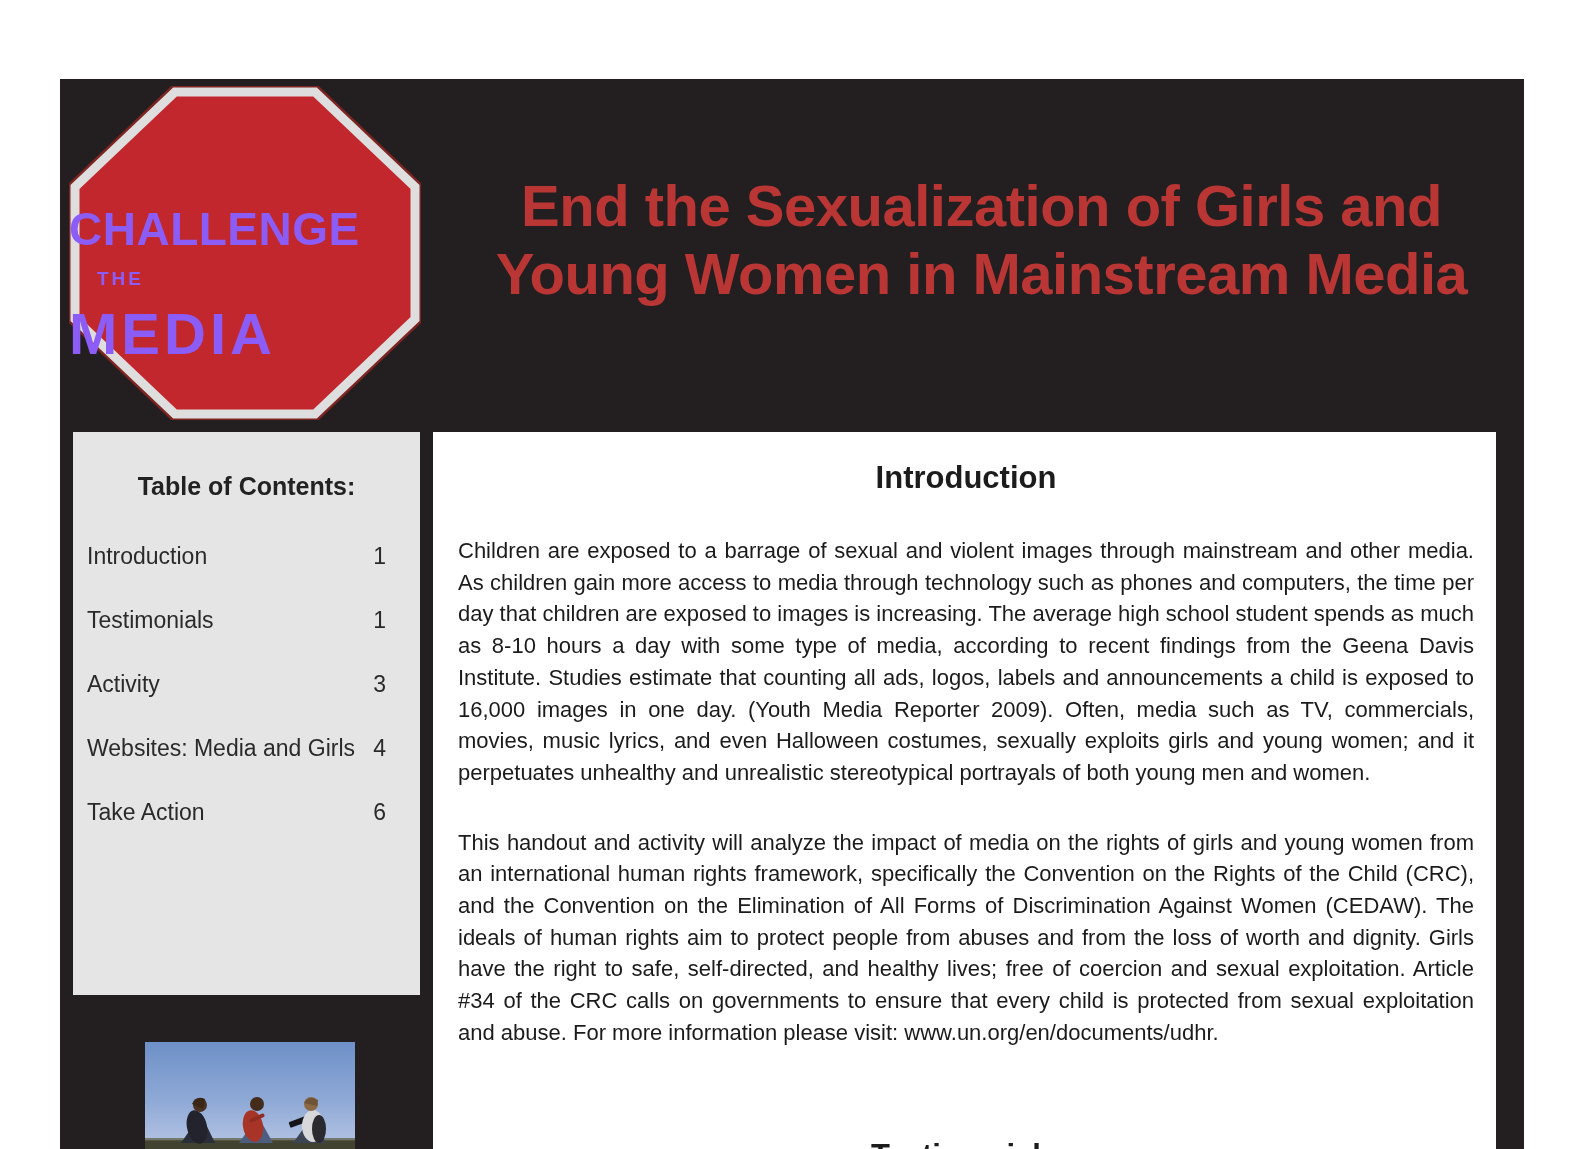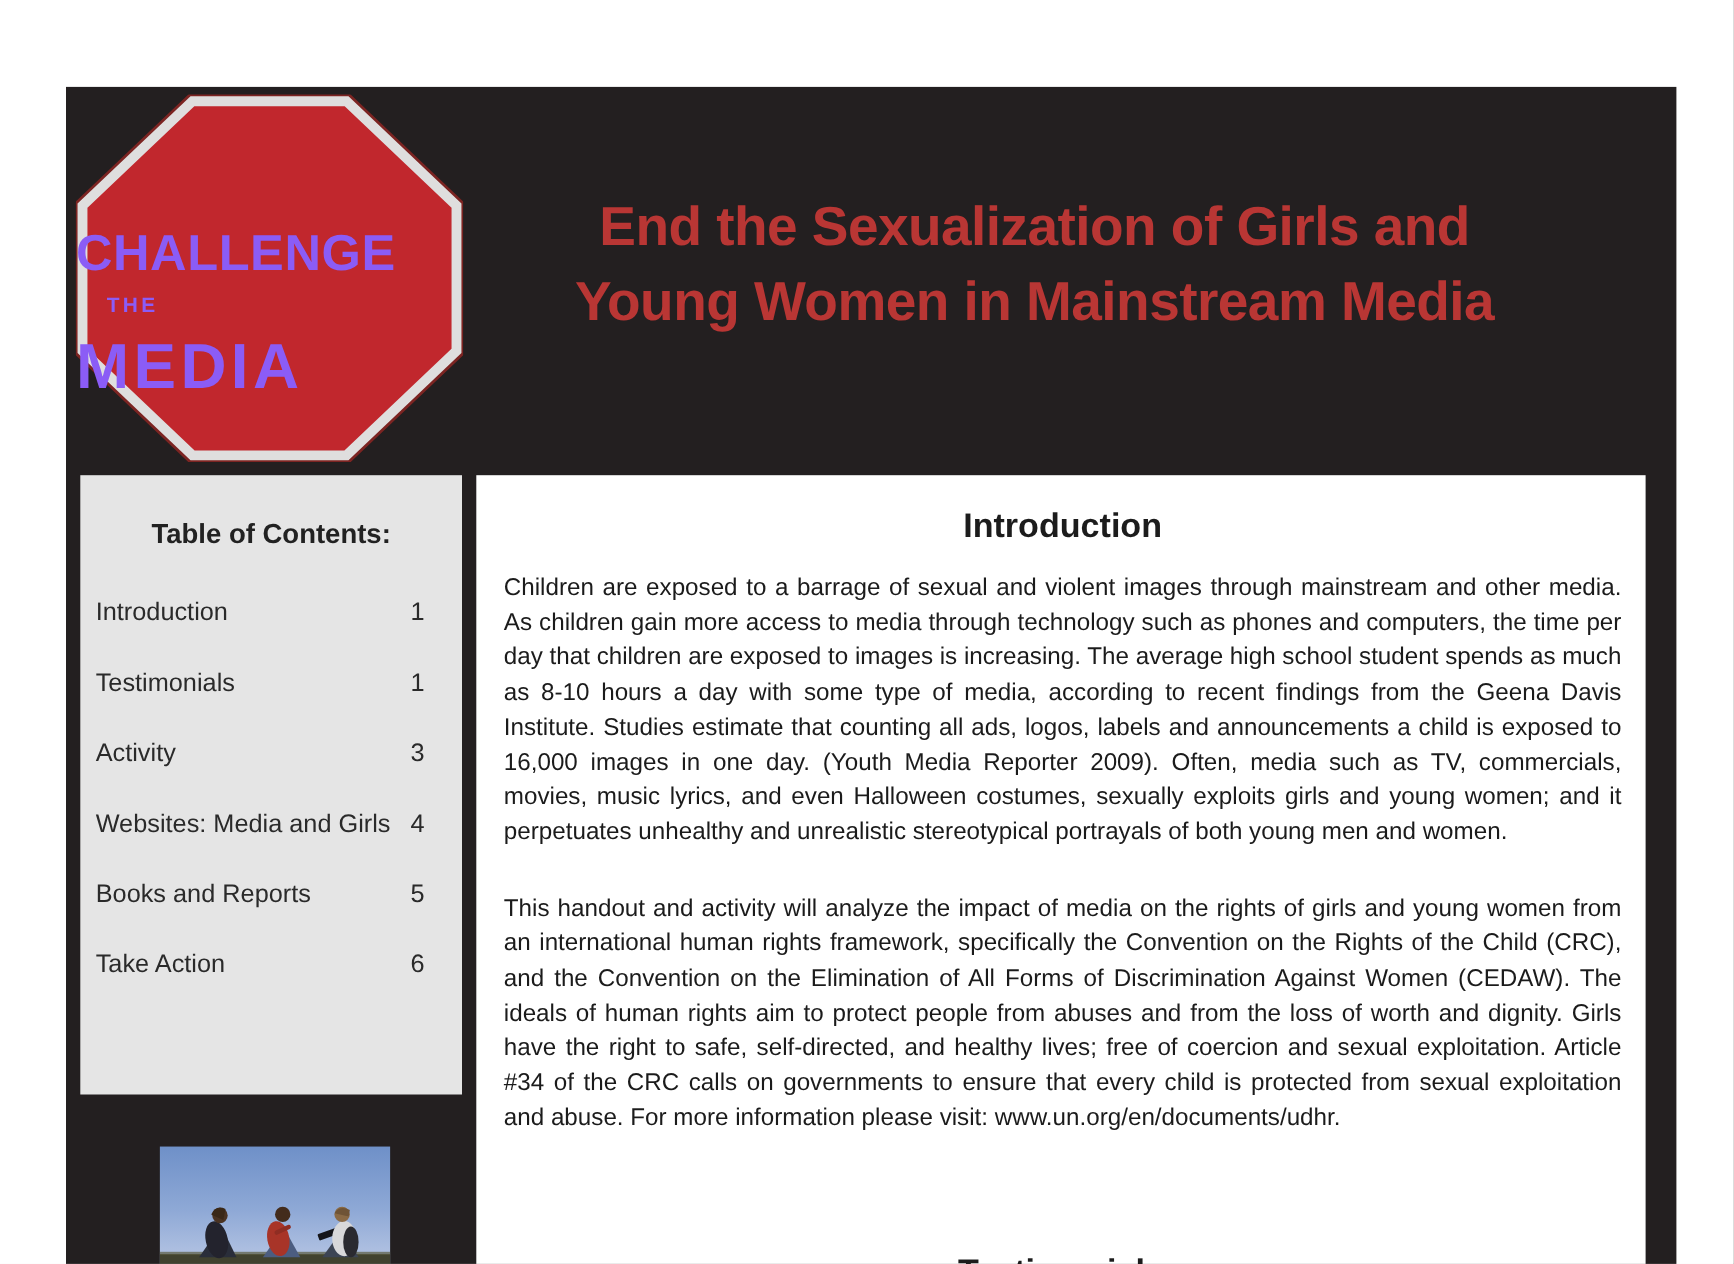--- a/index.html
+++ b/index.html
@@ -36,26 +36,26 @@
     color: #8b5cf6;
     font-weight: bold;
     white-space: nowrap;
   }
   .logo-line1 { top: 116px; font-size: 46px; letter-spacing: 0.5px; }
   .logo-line2 { top: 182px; font-size: 19px; letter-spacing: 3px; padding-left: 28px; }
   .logo-line3 { top: 214px; font-size: 58px; letter-spacing: 4px; }
 
   
   .doc-title {
-    left: 409px; top: 172px;
+    left: 450px; top: 172px;
     width: 1063px;
     text-align: center;
     color: #b93634;
     font-weight: bold;
-    font-size: 50px;
+    font-size: 58px;
     line-height: 68px;
     letter-spacing: -0.5px;
   }
 
   
   .toc-panel {
     left: 73px; top: 432px;
     width: 347px; height: 563px;
     background: #e5e5e5;
     box-sizing: border-box;
@@ -95,21 +95,21 @@
     color: #1c1c1c;
   }
   .body-para {
     font-size: 22px;
     line-height: 31.7px;
     color: #1b1b1b;
     text-align: justify;
     text-align-last: left;
     margin: 0;
   }
-  .para-1 { margin-top: 22px; }
+  .para-1 { margin-top: 39px; }
   .para-2 { margin-top: 38px; }
 
   
   .next-heading {
     left: 433px; top: 1138px;
     width: 1063px;
     text-align: center;
     font-size: 31px;
     font-weight: bold;
     color: #1c1c1c;
@@ -153,24 +153,20 @@
       <span>Testimonials</span>
       <span class="toc-page">1</span>
     </div>
     <div class="toc-row">
       <span>Activity</span>
       <span class="toc-page">3</span>
     </div>
     <div class="toc-row">
       <span>Websites: Media and Girls</span>
       <span class="toc-page">4</span>
-    </div>
-    <div class="toc-row">
-      <span>Books and Reports</span>
-      <span class="toc-page">5</span>
     </div>
     <div class="toc-row">
       <span>Take Action</span>
       <span class="toc-page">6</span>
     </div>
   </div>
 </div>
 
 <div class="abs content-panel">
   <div class="section-heading">Introduction</div>

